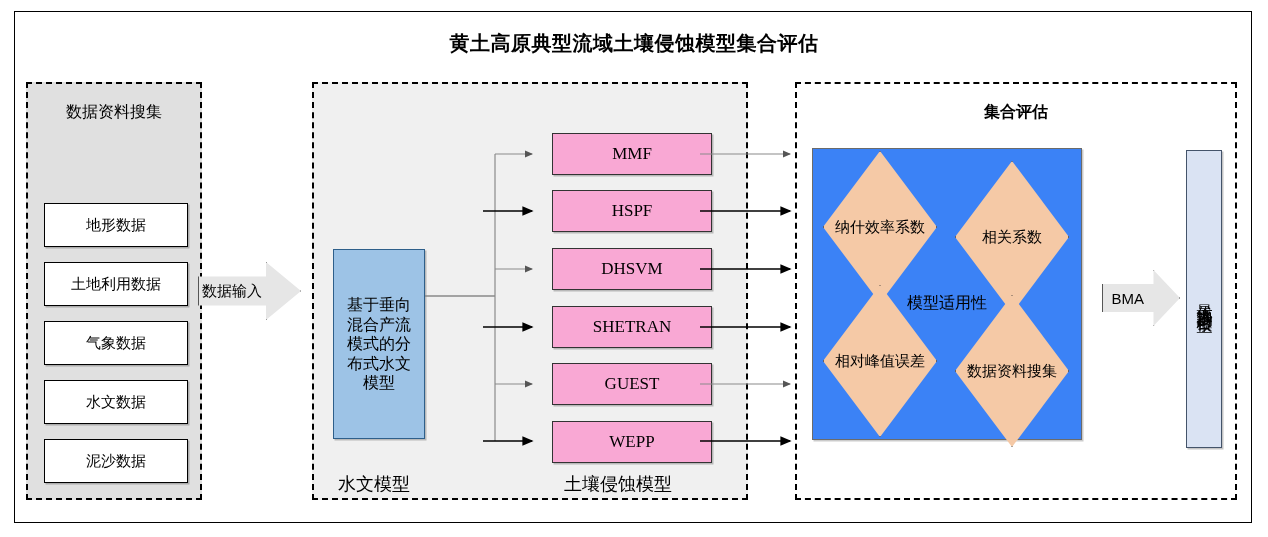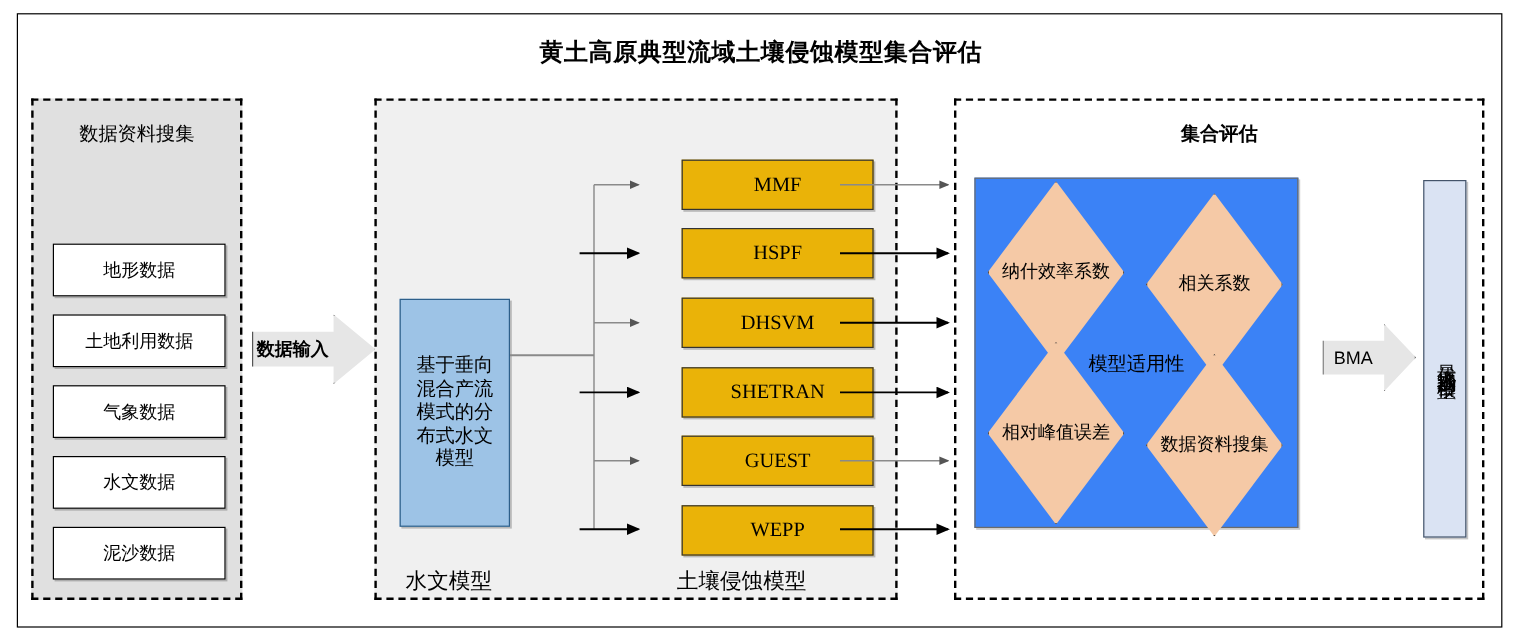--- a/index.html
+++ b/index.html
@@ -88,21 +88,21 @@
     -webkit-clip-path:polygon(0 25%,66% 25%,66% 0,100% 50%,66% 100%,66% 75%,0 75%);
     clip-path:polygon(0 25%,66% 25%,66% 0,100% 50%,66% 100%,66% 75%,0 75%);
   }
   .arrow-block .alabel{
     position:relative;
     z-index:2;
     width:66%;
     text-align:center;
     font-size:15px;
   }
-  .arrow-input{ left:210px; top:262px; width:103px; height:58px;font-weight:bold; }
+  .arrow-input{ left:198px; top:262px; width:103px; height:58px; }
   .arrow-bma{ left:1102px; top:270px; width:78px; height:56px; }
   .arrow-bma .alabel{ font-size:15px; }
   
   .blue-box{
     position:absolute;
     left:333px; top:205px;
     width:92px; height:190px;
     background:#9dc3e6;
     border:1.2px solid #2e5f8a;
     box-sizing:border-box;
@@ -110,23 +110,23 @@
     font-size:16px;
     line-height:1.22;
     text-align:center;
     padding:0 8px;
     box-shadow:1.5px 1.5px 0 rgba(130,130,130,.5);
     margin-top:44px;
   }
   
   .model-box{
     position:absolute;
-    left:568px;
+    left:552px;
     width:160px; height:42px;
-    background:#eab308;
+    background:#f9a8d4;
     border:1.2px solid #333;
     box-sizing:border-box;
     display:flex;align-items:center;justify-content:center;
     font-family:"Liberation Serif","DejaVu Serif",serif;
     font-size:17px;
     box-shadow:1.5px 1.5px 0 rgba(130,130,130,.5);
   }
   
   .sub-label{
     position:absolute;

